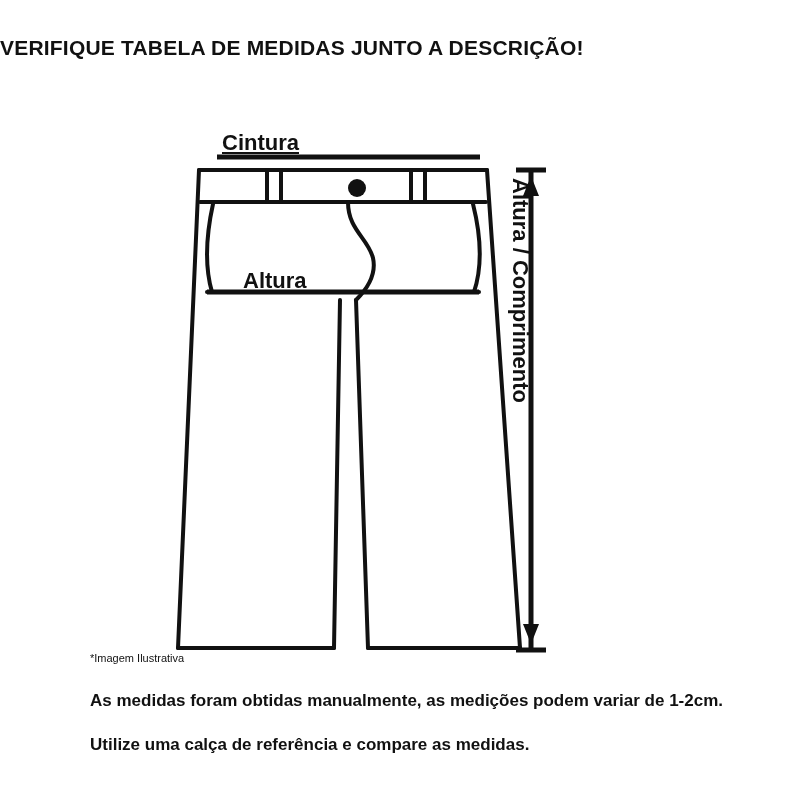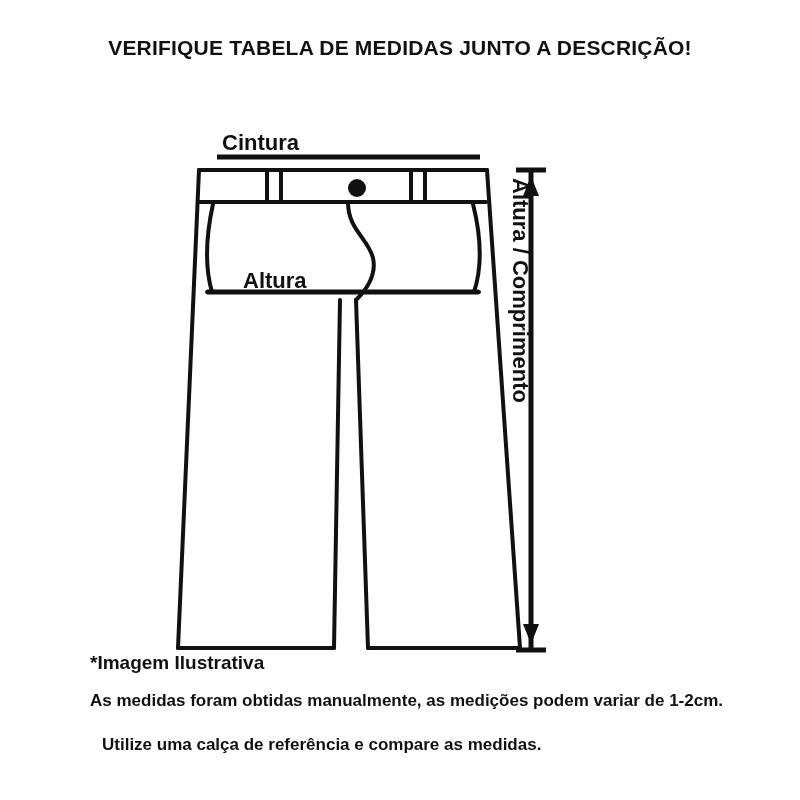--- a/index.html
+++ b/index.html
@@ -18,21 +18,21 @@
   #stage {
     position: relative;
     width: 800px;
     height: 800px;
   }
   .title {
     position: absolute;
     left: 0;
     top: 36px;
     width: 800px;
-    text-align: center;
+    text-align: left;
     font-size: 21px;
     font-weight: bold;
     letter-spacing: 0.2px;
     color: #111111;
   }
   .diagram {
     position: absolute;
     left: 0;
     top: 0;
     width: 800px;
@@ -41,56 +41,56 @@
   .lbl {
     position: absolute;
     font-size: 22px;
     font-weight: bold;
     color: #111111;
     white-space: nowrap;
   }
   .lbl-cintura {
     left: 222px;
     top: 130px;
+    text-decoration: underline;
   }
   .lbl-quadril {
     left: 243px;
     top: 268px;
   }
   .lbl-altura {
     left: 533px;
     top: 178px;
     transform-origin: left top;
     transform: rotate(90deg);
   }
   .note-small {
     position: absolute;
     left: 90px;
     top: 652px;
-    font-size: 19px;
-    font-weight: bold;
+    font-size: 11px;
+    font-weight: normal;
     color: #111111;
   }
   .note-1 {
     position: absolute;
     left: 90px;
     top: 691px;
     font-size: 17px;
     font-weight: bold;
     color: #111111;
     text-align: center;
   }
   .note-2 {
     position: absolute;
     left: 90px;
     top: 735px;
     font-size: 17px;
     font-weight: bold;
     color: #111111;
-    margin-left: 12px;
   }
 </style>
 </head>
 <body>
 
 <div id="stage">
 
   <div class="title">VERIFIQUE TABELA DE MEDIDAS JUNTO A DESCRIÇÃO!</div>
 
   <svg class="diagram" viewBox="0 0 800 800">

